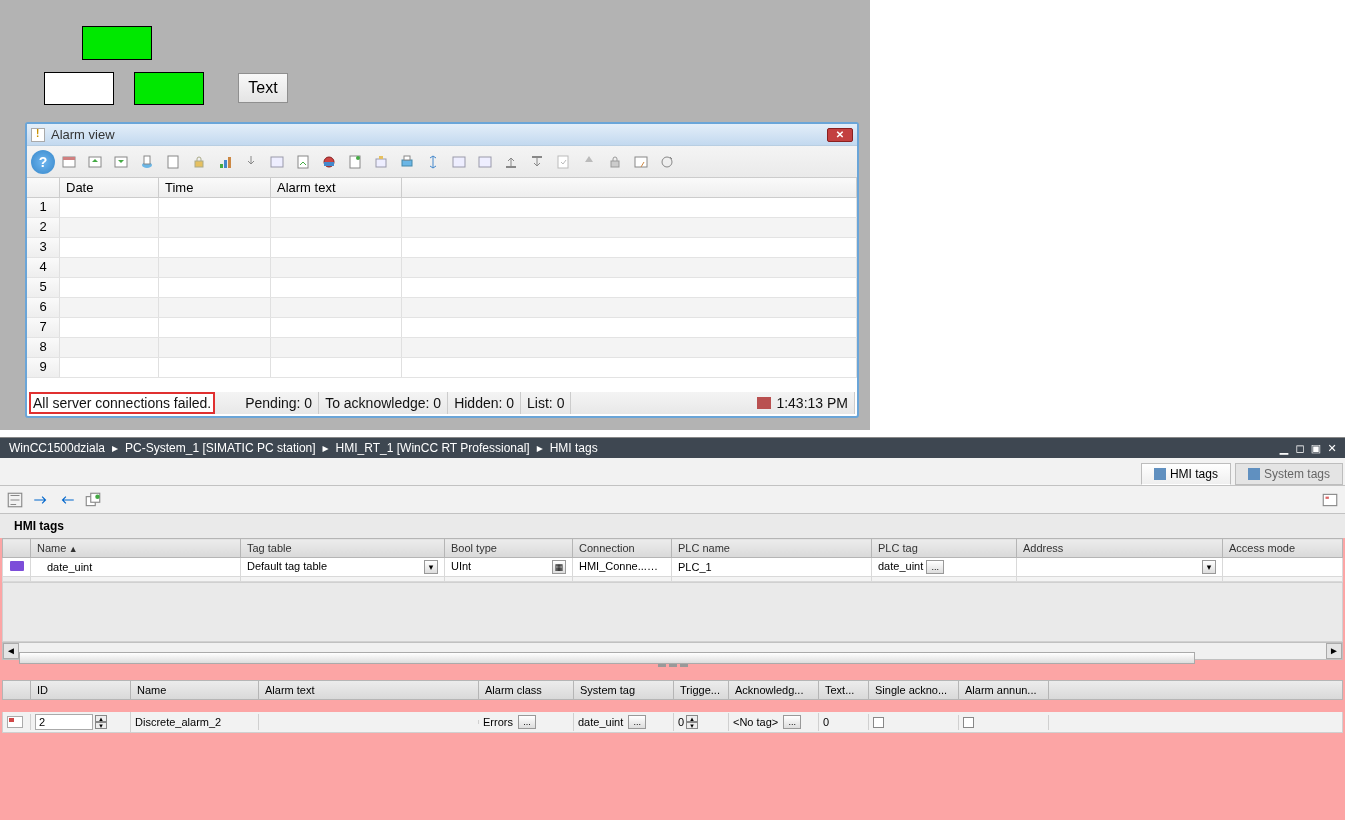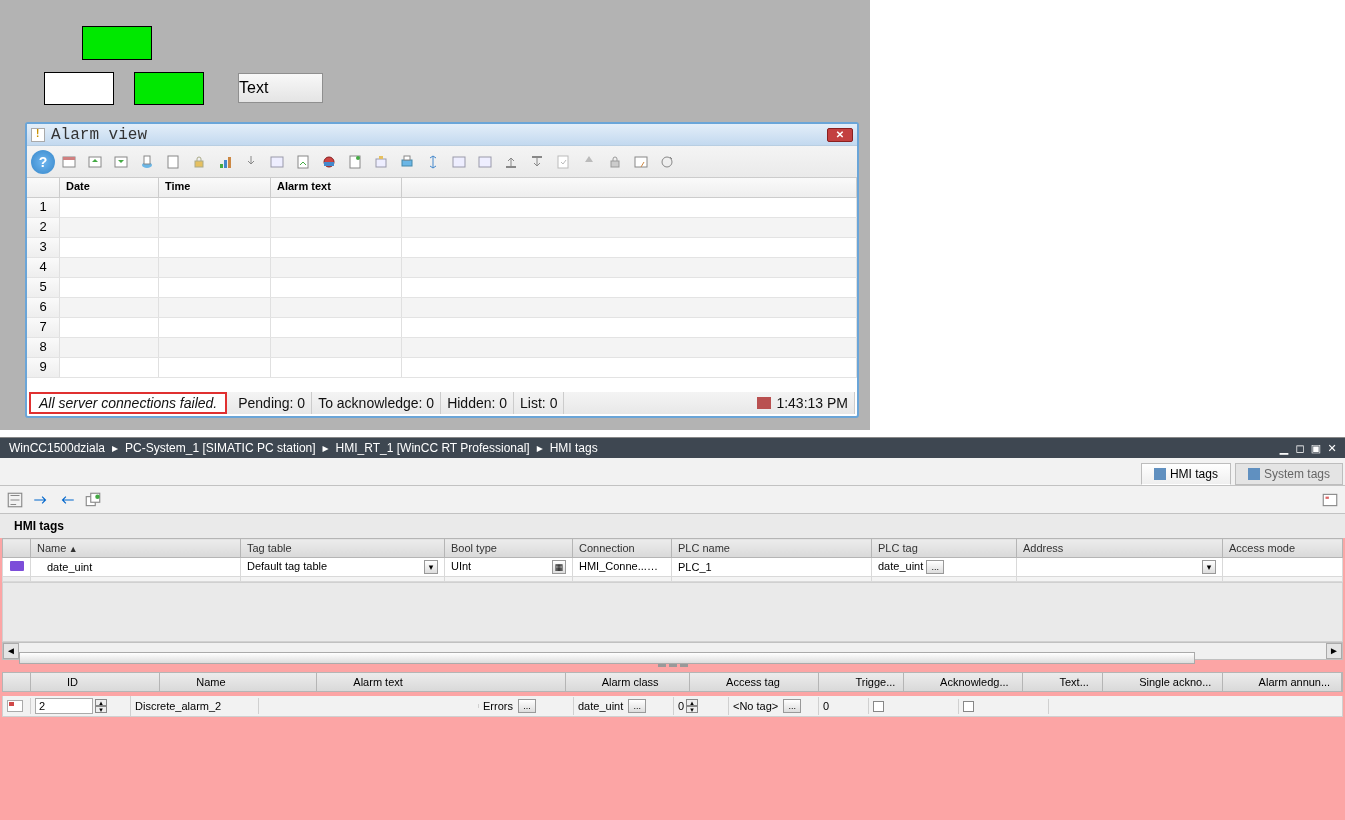--- a/index.html
+++ b/index.html
@@ -3,56 +3,56 @@
 <meta charset="utf-8">
 <style>
 * { box-sizing: border-box; margin: 0; padding: 0; font-family: "Segoe UI", Tahoma, Arial, sans-serif; }
 body { background: #fff; width: 1345px; height: 820px; position: relative; overflow: hidden; }
 
 
 .canvas-area { position: absolute; left: 0; top: 0; width: 870px; height: 430px; background: #b3b3b3; }
 .shape-green1 { position: absolute; left: 82px; top: 26px; width: 70px; height: 34px; background: #00e800; border: 1px solid #000; }
 .shape-white { position: absolute; left: 44px; top: 72px; width: 70px; height: 33px; background: #fff; border: 1px solid #000; }
 .shape-green2 { position: absolute; left: 134px; top: 72px; width: 70px; height: 33px; background: #00e800; border: 1px solid #000; }
-.text-btn { position: absolute; left: 238px; top: 73px; width: 85px; height: 30px; background: linear-gradient(#f8f8f8,#e4e4e4); border: 1px solid #8f8f8f; line-height: 28px; font-size: 16px; }
+.text-btn { position: absolute; left: 238px; top: 73px; width: 50px; height: 30px; background: linear-gradient(#f8f8f8,#e4e4e4); border: 1px solid #8f8f8f; text-align: center; line-height: 28px; font-size: 16px; }
 
 
 .alarm-window { position: absolute; left: 25px; top: 122px; width: 834px; height: 296px; background: #fff; border: 2px solid #6aa5d8; border-radius: 3px; }
 .alarm-titlebar { height: 22px; background: linear-gradient(#e3eef9,#c3d9ef); display: flex; align-items: center; padding: 0 4px; border-bottom: 1px solid #b8cee2; }
 .alarm-title-icon { width: 14px; height: 14px; background: #fff; border: 1px solid #aaa; margin-right: 6px; position: relative; }
 .alarm-title-icon::after { content: "!"; position: absolute; left: 4px; top: -1px; font-size: 10px; font-weight: bold; color: #c89000; }
-.alarm-title-text { font-size: 16px; color: #333; font-family: Liberation Mono, monospace; }
+.alarm-title-text { font-size: 13px; color: #333; }
 .alarm-close { margin-left: auto; width: 26px; height: 14px; background: #c34040; border: 1px solid #8a2020; border-radius: 2px; color: #fff; font-size: 10px; text-align: center; line-height: 12px; font-weight: bold; }
 
 .alarm-toolbar { height: 32px; background: linear-gradient(#f4f4f4,#eaeaea); border-bottom: 1px solid #ccc; display: flex; align-items: center; padding: 0 4px; gap: 2px; }
 .tb-btn { width: 24px; height: 24px; border: 1px solid transparent; display: inline-flex; align-items: center; justify-content: center; font-size: 14px; }
 .tb-help { background: radial-gradient(#6fb6f0,#3a8acc); border-radius: 50%; color: #fff; font-weight: bold; }
 .tb-ico { width: 16px; height: 16px; }
 
 .alarm-grid { position: relative; }
 .alarm-header-row { display: flex; height: 20px; background: linear-gradient(#fafafa,#eee); border-bottom: 1px solid #ccc; }
-.alarm-header-row .hcell { border-right: 1px solid #ccc; font-size: 11px; padding: 2px 6px; font-weight: bold; }
+.alarm-header-row .hcell { border-right: 1px solid #ccc; font-size: 13px; padding: 2px 6px; }
 .hcell.hnum { width: 33px; }
 .hcell.hdate { width: 99px; }
 .hcell.htime { width: 112px; }
 .hcell.htext { width: 131px; }
 .hcell.hrest { flex: 1; }
 
 .alarm-body-row { display: flex; height: 20px; border-bottom: 1px solid #e3e3e3; }
 .alarm-body-row:nth-child(even) { background: #f4f4f4; }
 .alarm-body-row .bcell { border-right: 1px solid #e0e0e0; font-size: 13px; padding: 1px 6px; }
 .bnum { width: 33px; text-align: center; background: linear-gradient(#fafafa,#eee); border-right: 1px solid #ccc; }
 .bdate { width: 99px; }
 .btime { width: 112px; }
 .btext { width: 131px; }
 .brest { flex: 1; }
 
 .alarm-status { position: absolute; left: 2px; right: 2px; bottom: 2px; height: 22px; background: linear-gradient(#f4f4f4,#e8e8e8); display: flex; align-items: center; font-size: 14px; color: #111; padding: 0; }
 .alarm-status .seg { padding: 0 6px; border-right: 1px solid #ccc; height: 100%; display: flex; align-items: center; }
-.alarm-status .seg-error { border: 2px solid #e03030; background: #fff; padding: 0 8px; margin-right: 5px; font-style: italic; }
+.alarm-status .seg-error { border: 2px solid #e03030; background: #fff; padding: 0 2px; margin-right: 24px; }
 .alarm-status .seg-spacer { flex: 1; border: none; }
 .alarm-status .clock-ico { width: 14px; height: 12px; background: #b95050; margin-right: 5px; }
 
 
 .tia-area { position: absolute; left: 0; top: 437px; width: 1345px; height: 383px; background: #fca5a5; border-top: 1px solid #888; }
 
 .breadcrumb { height: 20px; background: #3e4751; color: #fff; display: flex; align-items: center; padding: 0 6px; font-size: 12px; }
 .breadcrumb .crumb { padding: 0 3px; }
 .breadcrumb .sep { padding: 0 4px; }
 .breadcrumb .win-btns { margin-left: auto; display: flex; gap: 2px; }
@@ -95,21 +95,21 @@
 .hscroll .hs-thumb { position: absolute; left: 0; top: 1px; width: 90%; height: 12px; background: linear-gradient(#fff,#ddd); border: 1px solid #aaa; }
 
 .splitter { height: 8px; display: flex; align-items: center; justify-content: center; }
 .splitter .handles { width: 30px; height: 5px; display: flex; justify-content: space-between; }
 .splitter .handles span { width: 8px; height: 5px; background: #999; }
 
 .bottom-tabs { display: flex; background: #e2e2e2; border-bottom: 1px solid #b4b4b4; }
 .bottom-tab { padding: 5px 14px; border: 1px solid #b4b4b4; border-bottom: none; font-size: 12px; color: #555; background: #e4e4e4; margin-right: 2px; }
 .bottom-tab.active { background: #fff; color: #000; font-weight: bold; border-bottom: 2px solid #fff; position: relative; top: 1px; }
 
-.alarm-def-header { display: flex; background: linear-gradient(#ececec,#d9d9d9); border: 1px solid #b5b5b5; font-size: 11px; margin: 4px 2px; gap: 30px; }
+.alarm-def-header { display: flex; background: linear-gradient(#ececec,#d9d9d9); border: 1px solid #b5b5b5; font-size: 11px; margin: 12px 2px; }
 .alarm-def-header .h { border-right: 1px solid #b5b5b5; padding: 3px 6px; }
 .alarm-def-row { display: flex; border: 1px solid #d0d0d0; border-top: none; font-size: 11px; margin: 0 2px; background: #f2f2f2; align-items: center; }
 .alarm-def-row .c { border-right: 1px solid #d0d0d0; padding: 2px 4px; display: flex; align-items: center; gap: 2px; overflow: hidden; }
 .h.h0,.c.c0 { width: 28px; }
 .h.h1,.c.c1 { width: 100px; }
 .h.h2,.c.c2 { width: 128px; }
 .h.h3,.c.c3 { width: 220px; }
 .h.h4,.c.c4 { width: 95px; }
 .h.h5,.c.c5 { width: 100px; }
 .h.h6,.c.c6 { width: 55px; }
@@ -493,21 +493,21 @@
       </div>
     </div>
 
 
   <div class="alarm-def-header">
     <div class="h h0"></div>
     <div class="h h1">ID</div>
     <div class="h h2">Name</div>
     <div class="h h3">Alarm text</div>
     <div class="h h4">Alarm class</div>
-    <div class="h h5">Access tag</div>
+    <div class="h h5">System tag</div>
     <div class="h h6">Trigge...</div>
     <div class="h h7">Acknowledg...</div>
     <div class="h h8">Text...</div>
     <div class="h h9">Single ackno...</div>
     <div class="h h10">Alarm annun...</div>
   </div>
   <div class="alarm-def-row">
     <div class="c c0">
         <span class="row-ico"></span>
       </div>

